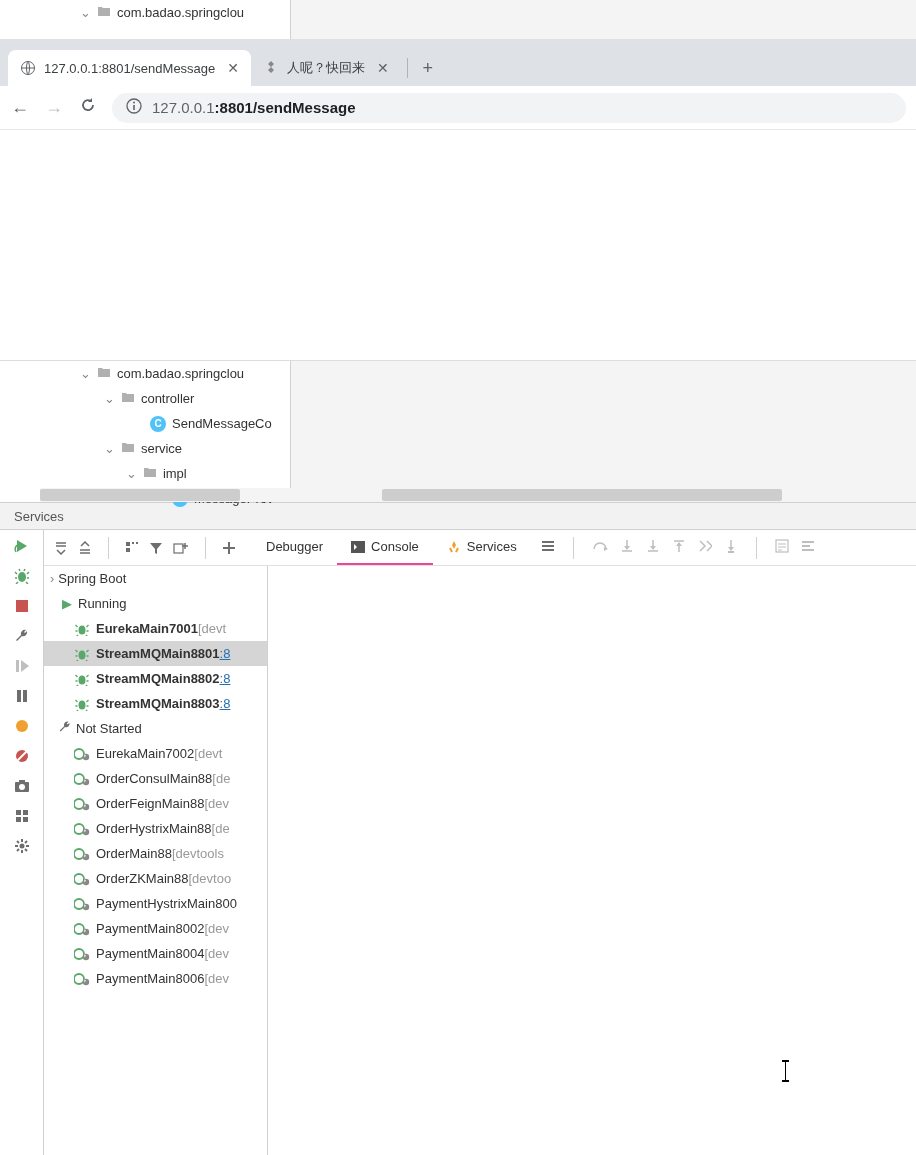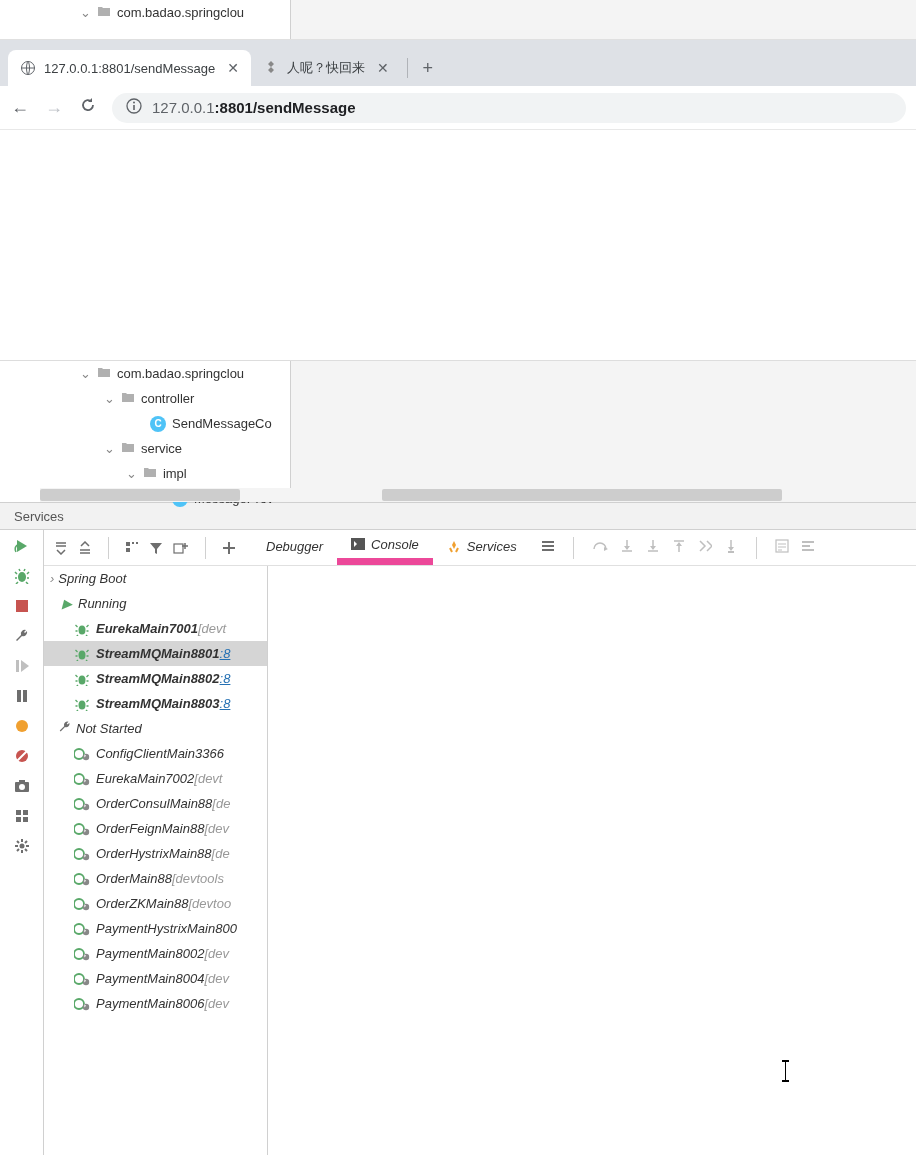--- a/index.html
+++ b/index.html
@@ -43,28 +43,28 @@
   
   
   .services-header { height: 28px; background: #f2f2f2; border-top: 1px solid #d0d0d0; border-bottom: 1px solid #d0d0d0; padding-left: 14px; display: flex; align-items: center; font-size: 13px; color: #555; }
   .services-body { display: flex; height: 625px; }
   .services-gutter { width: 44px; border-right: 1px solid #d0d0d0; display: flex; flex-direction: column; align-items: center; padding-top: 6px; gap: 10px; }
   .gutter-icon { width: 20px; height: 20px; display: flex; align-items: center; justify-content: center; color: #6e6e6e; }
   .gutter-icon.green { color: #59a869; }
   .gutter-icon.red { color: #c75450; }
   .gutter-icon.orange svg * { fill:#f0a030; }
   
-  .services-main { flex: 1; display: flex; flex-direction: column; font-style: italic; }
+  .services-main { flex: 1; display: flex; flex-direction: column; }
   .services-toolbar { height: 36px; border-bottom: 1px solid #e0e0e0; display: flex; align-items: center; }
   .services-toolbar .left-tools { display: flex; align-items: center; gap: 10px; padding: 0 10px; border-right: none; }
   .tool-icon { color: #6e6e6e; display: flex; align-items: center; }
   .tool-group-sep { width: 1px; height: 22px; background: #d0d0d0; margin: 0 6px; }
   .tabs { display: flex; align-items: stretch; height: 100%; margin-left: 6px; }
   .svc-tab { padding: 0 14px; display: flex; align-items: center; gap: 6px; font-size: 13px; color: #333; border-bottom: 2px solid transparent; }
-  .svc-tab.active { border-bottom: 7px solid #ec4899; }
+  .svc-tab.active { border-bottom: 2px solid #ec4899; }
   .svc-tab .ticon { display: flex; align-items: center; }
   .right-tools { display: flex; align-items: center; gap: 12px; padding: 0 10px; color: #bfbfbf; }
   .right-tools .enabled { color: #6e6e6e; }
   
   .svc-split { flex: 1; display: flex; }
   .svc-tree { width: 224px; border-right: 1px solid #d0d0d0; overflow: hidden; }
   .svc-content { flex: 1; background: #fff; position: relative; }
   .text-cursor { position: absolute; right: 130px; bottom: 75px; width: 1px; height: 18px; background: #000; }
   .text-cursor::before { content:""; position:absolute; top:-2px; left:-3px; width:7px; height:2px; background:#000; }
   .text-cursor::after { content:""; position:absolute; bottom:-2px; left:-3px; width:7px; height:2px; background:#000; }
@@ -434,31 +434,20 @@
           </div>
           <div class="svc-row">
             <span class="indent" style="width:26px"></span>
             <span class="boot-badge">
               <svg width="18" height="14" viewBox="0 0 18 14">
                 <circle cx="5" cy="7" r="5" fill="none" stroke="#59a869" stroke-width="1.8"></circle>
                 <circle cx="12" cy="10" r="3.2" fill="#888"></circle>
                 <path fill="#fff" d="M11 8l2 2-2 2z" transform="scale(0.8) translate(2,1)"></path>
               </svg>
             </span>
-            <span>ConfigClientMain3366</span>
-          </div>
-          <div class="svc-row">
-            <span class="indent" style="width:26px"></span>
-            <span class="boot-badge">
-              <svg width="18" height="14" viewBox="0 0 18 14">
-                <circle cx="5" cy="7" r="5" fill="none" stroke="#59a869" stroke-width="1.8"></circle>
-                <circle cx="12" cy="10" r="3.2" fill="#888"></circle>
-                <path fill="#fff" d="M11 8l2 2-2 2z" transform="scale(0.8) translate(2,1)"></path>
-              </svg>
-            </span>
             <span>EurekaMain7002</span> 
             <span class="muted">[devt</span>
           </div>
           <div class="svc-row">
             <span class="indent" style="width:26px"></span>
             <span class="boot-badge">
               <svg width="18" height="14" viewBox="0 0 18 14">
                 <circle cx="5" cy="7" r="5" fill="none" stroke="#59a869" stroke-width="1.8"></circle>
                 <circle cx="12" cy="10" r="3.2" fill="#888"></circle>
                 <path fill="#fff" d="M11 8l2 2-2 2z" transform="scale(0.8) translate(2,1)"></path>

